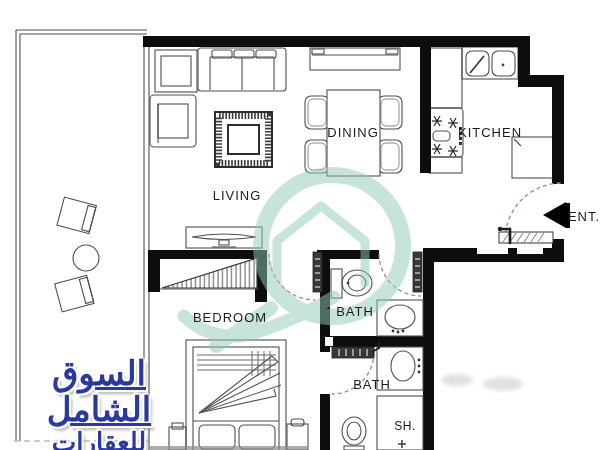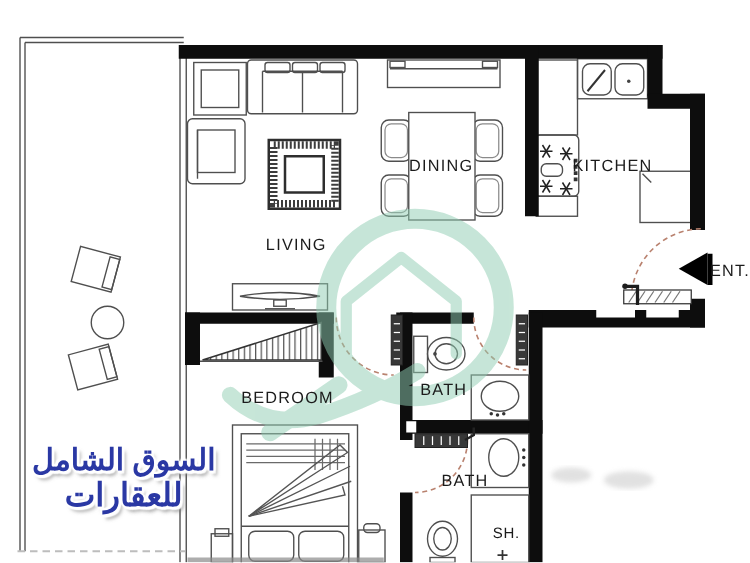--- a/index.html
+++ b/index.html
@@ -11,21 +11,21 @@
   .thin{stroke:#4f4f4f;stroke-width:1.1;fill:none;}
   .thinf{stroke:#4f4f4f;stroke-width:1.1;fill:#ffffff;}
   .wall{fill:#0d0d0d;}
   .arc{stroke:#b9826f;stroke-width:1.3;fill:none;stroke-dasharray:4 3;}
   .panel{fill:#383838;stroke:#222;stroke-width:.8;}
   .pline{stroke:#ffffff;stroke-width:1;}
   #brand{position:absolute;left:6px;top:356px;width:186px;text-align:center;direction:rtl;
          color:#2a38a4;font-weight:bold;line-height:1.05;z-index:5;
          text-shadow:-2px 0 1px #fff,2px 0 1px #fff,0 -2px 1px #fff,0 2px 1px #fff,
                      -2px -2px 1px #fff,2px 2px 1px #fff,3px 4px 3px rgba(110,110,110,.55);}
-  #brand .l1{font-size:24px;}
+  #brand .l1{font-size:34px;text-decoration:underline;}
   #brand .l2{font-size:26px;margin-top:2px;}
 </style>
 </head>
 <body>
 
 <div id="stage">
 <svg width="600" height="450" viewBox="0 0 600 450">
   <defs>
     <pattern id="hatchV" width="4.5" height="6" patternUnits="userSpaceOnUse">
       <rect width="4.5" height="6" fill="#ffffff"></rect>

